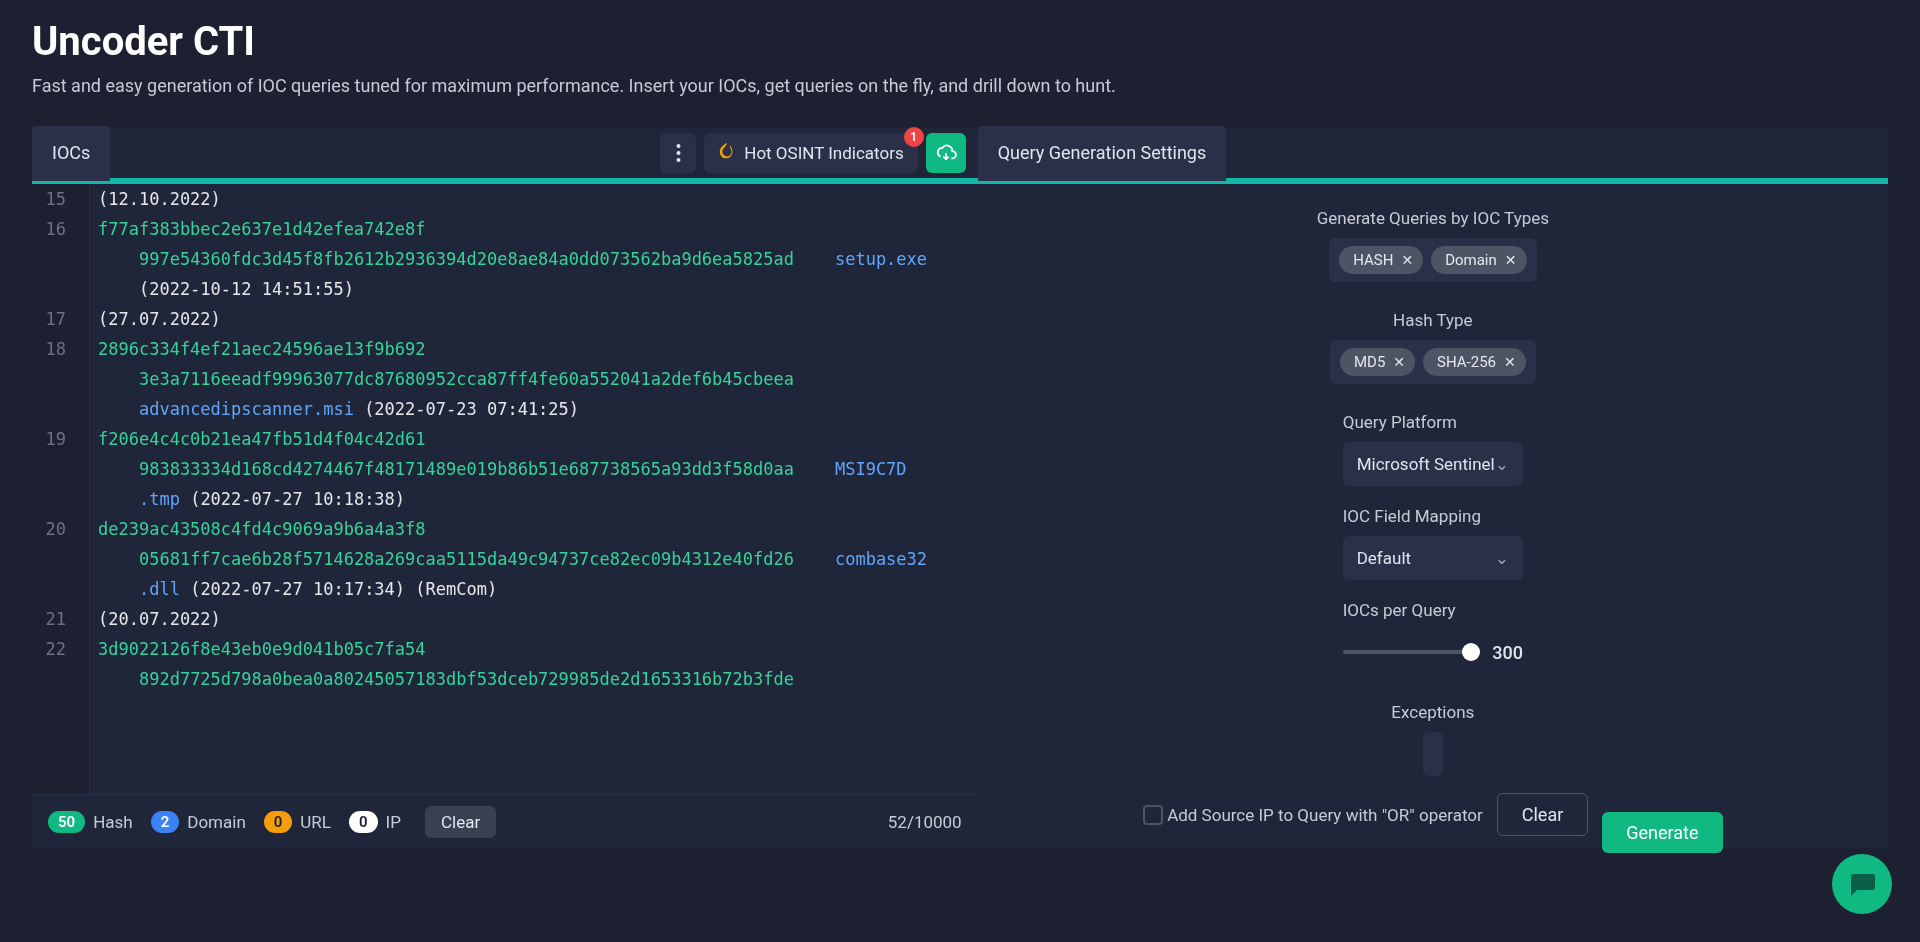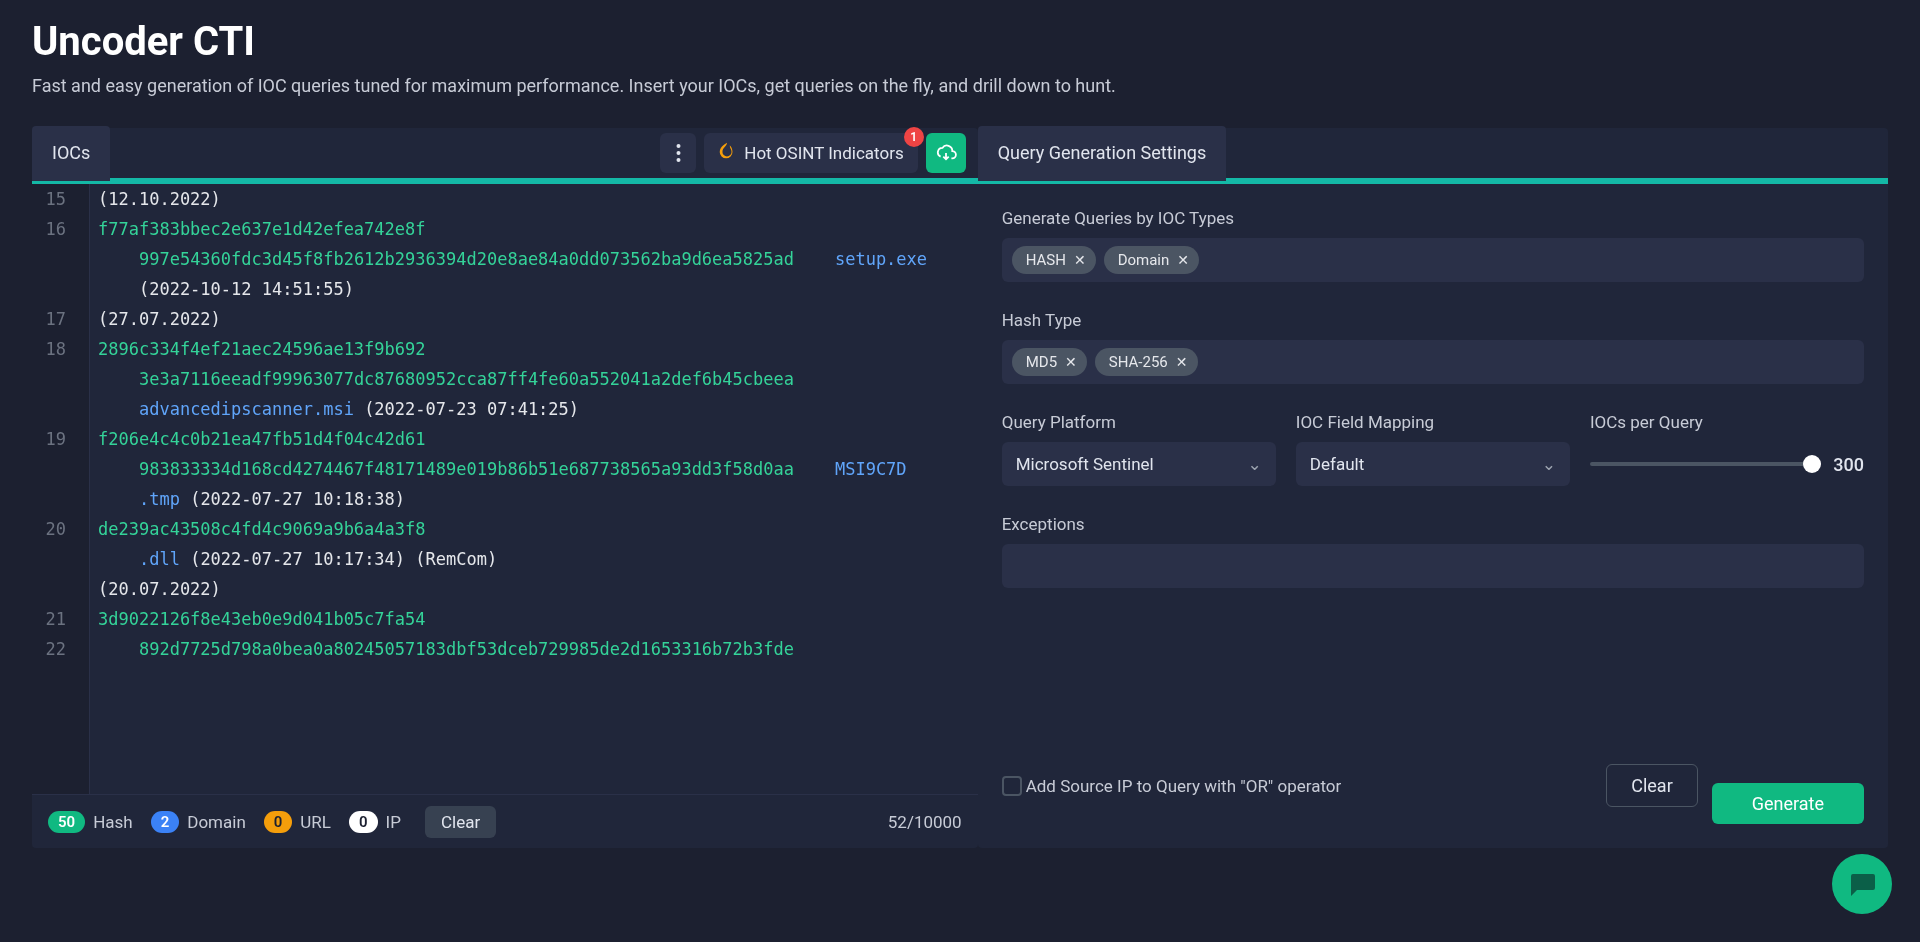--- a/index.html
+++ b/index.html
@@ -126,21 +126,21 @@
 .clear-btn {
   background: #374151;
   border-radius: 6px;
   padding: 6px 16px;
   font-size: 17px;
   color: #e1e5ee;
   cursor: pointer;
   margin-left: 6px;
 }
 .counter { margin-left: auto; font-size: 17px; color: #c7cbd6; }
-.right-content { padding: 24px 24px; flex: 1; display:flex; flex-direction:column; }
+.right-content { padding: 24px 24px; flex: 1; display:flex; flex-direction:column;align-items:center; }
 .field-label { font-size: 17px; color: #c7cbd6; margin-bottom: 10px; }
 .tag-input {
   background: #2a3048;
   border-radius: 6px;
   padding: 8px 10px;
   display: flex;
   gap: 8px;
   min-height: 44px;
 }
 .tag {
@@ -165,29 +165,29 @@
   padding: 0 14px;
   justify-content: space-between;
   cursor: pointer;
   font-size: 17px;
 }
 .chev { color: #9ca3af; }
 .slider-wrap { display:flex; align-items:center; height:44px; gap:12px; }
 .slider-track { flex:1; height:4px; background:#4b5563; border-radius:2px; position:relative; }
 .slider-thumb { position:absolute; right:0; top:-7px; width:18px; height:18px; background:#fff; border-radius:50%; cursor:pointer; }
 .slider-val { font-size:18px; color:#e1e5ee; font-weight:500; }
-.section-gap { margin-top: 28px; }
+.section-gap { margin-top: 28px; flex-direction: column; }
 .bottom-actions { margin-top:auto; display:flex; align-items:center; gap:14px; }
 .checkbox-row { display:flex; align-items:center; gap:4px; font-size:17px; color:#c7cbd6; }
 .checkbox { width:20px; height:20px; border:2px solid #4b5563; border-radius:4px; cursor:pointer; }
 .btn-secondary {
   border:1px solid #4b5563; border-radius:6px; padding:10px 24px; font-size:18px; color:#e1e5ee; cursor:pointer; margin-left:auto;
 }
 .btn-primary {
-  background:#10b981; border-radius:6px; padding:10px 40px; font-size:18px; color:#fff; cursor:pointer;margin-top:36px;
+  background:#10b981; border-radius:6px; padding:10px 24px; font-size:18px; color:#fff; cursor:pointer;margin-top:36px;
 }
 .chat-fab {
   position:fixed; right:28px; bottom:28px; width:60px; height:60px; background:#10b981; border-radius:50%;
   display:flex; align-items:center; justify-content:center; cursor:pointer;
 }
 </style>
 </head>
 <body>
 
 <div class="header">
@@ -250,20 +250,21 @@
           <div class="cl"><span class="tok-white">    </span><span class="tok-green">997e54360fdc3d45f8fb2612b2936394d20e8ae84a0dd073562ba9d6ea5825ad</span><span class="tok-white">    </span><span class="tok-blue">setup.exe</span></div>
           <div class="cl"><span class="tok-white">    (2022-10-12 14:51:55)</span></div>
           <div class="cl"><span class="tok-white">(27.07.2022)</span></div>
           <div class="cl"><span class="tok-green">2896c334f4ef21aec24596ae13f9b692</span></div>
           <div class="cl"><span class="tok-white">    </span><span class="tok-green">3e3a7116eeadf99963077dc87680952cca87ff4fe60a552041a2def6b45cbeea</span></div>
           <div class="cl"><span class="tok-white">    </span><span class="tok-blue">advancedipscanner.msi</span><span class="tok-white"> (2022-07-23 07:41:25)</span></div>
           <div class="cl"><span class="tok-green">f206e4c4c0b21ea47fb51d4f04c42d61</span></div>
           <div class="cl"><span class="tok-white">    </span><span class="tok-green">983833334d168cd4274467f48171489e019b86b51e687738565a93dd3f58d0aa</span><span class="tok-white">    </span><span class="tok-blue">MSI9C7D</span></div>
           <div class="cl"><span class="tok-white">    </span><span class="tok-blue">.tmp</span><span class="tok-white"> (2022-07-27 10:18:38)</span></div>
           <div class="cl"><span class="tok-green">de239ac43508c4fd4c9069a9b6a4a3f8</span></div>
+          <div class="cl"><span class="tok-white">    </span><span class="tok-green">05681ff7cae6b28f5714628a269caa5115da49c94737ce82ec09b4312e40fd26</span><span class="tok-white">    </span><span class="tok-blue">combase32</span></div>
           <div class="cl"><span class="tok-white">    </span><span class="tok-blue">.dll</span><span class="tok-white"> (2022-07-27 10:17:34) (RemCom)</span></div>
           <div class="cl"><span class="tok-white">(20.07.2022)</span></div>
           <div class="cl"><span class="tok-green">3d9022126f8e43eb0e9d041b05c7fa54</span></div>
           <div class="cl"><span class="tok-white">    </span><span class="tok-green">892d7725d798a0bea0a80245057183dbf53dceb729985de2d1653316b72b3fde</span></div>
         </div>
     </div>
     <div class="footer-bar">
       <span class="pill pill-green">50</span>
       <span class="footer-label">Hash</span>
       <span class="pill pill-blue">2</span>

